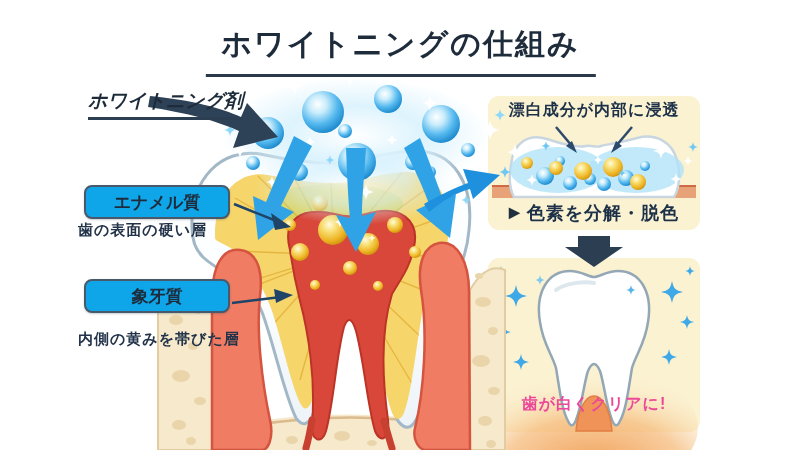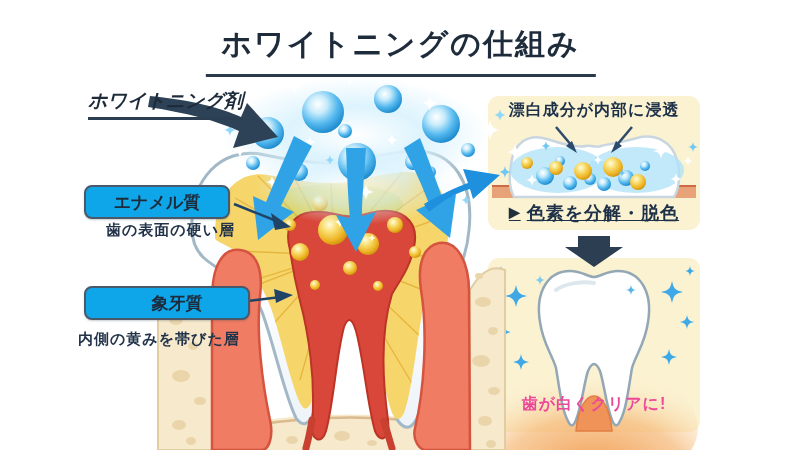--- a/index.html
+++ b/index.html
@@ -21,32 +21,32 @@
   .agent-label{
     left:88px;top:88px;font-size:19px;font-weight:bold;color:#1d2b3a;
     white-space:nowrap;border-bottom:3px solid #2c3e52;padding-bottom:3px;font-style:italic;
   }
   .label-box{
     width:142px;height:30px;background:#0ea5e9;border:2px solid #47596b;
     border-radius:8px;display:flex;align-items:center;justify-content:center;
     font-size:17px;font-weight:bold;color:#1d2b3a;box-shadow:0 1px 2px rgba(40,60,80,.25);
   }
   .enamel-box{left:84px;top:185px;}
-  .dentin-box{left:84px;top:286px;padding-left:20px;}
+  .dentin-box{left:84px;top:279px;}
   .sub-label{
     font-size:15px;font-weight:bold;color:#23344a;white-space:nowrap;letter-spacing:1px;
   }
-  .enamel-sub{left:78px;top:221px;margin-left:28px;}
+  .enamel-sub{left:78px;top:221px;}
   .dentin-sub{left:78px;top:330px;}
   .panel-caption{
     left:488px;width:212px;text-align:center;font-weight:bold;color:#1c3048;
     white-space:nowrap;
   }
   .p1-caption{top:100px;font-size:16px;letter-spacing:1px;}
-  .p1-result{top:201px;font-size:18px;letter-spacing:1px;text-decoration:underline;}
+  .p1-result{top:201px;font-size:18px;letter-spacing:1px;}
   .p1-result .bullet{font-size:14px;color:#20303e;margin-right:6px;vertical-align:2px;}
   .p2-caption{top:394px;font-size:16px;letter-spacing:1px;color:#ec4899;}
 </style>
 </head>
 <body>
 
 <div id="stage">
 
   <svg id="artwork" width="801" height="450" viewBox="0 0 801 450">
     <defs>

